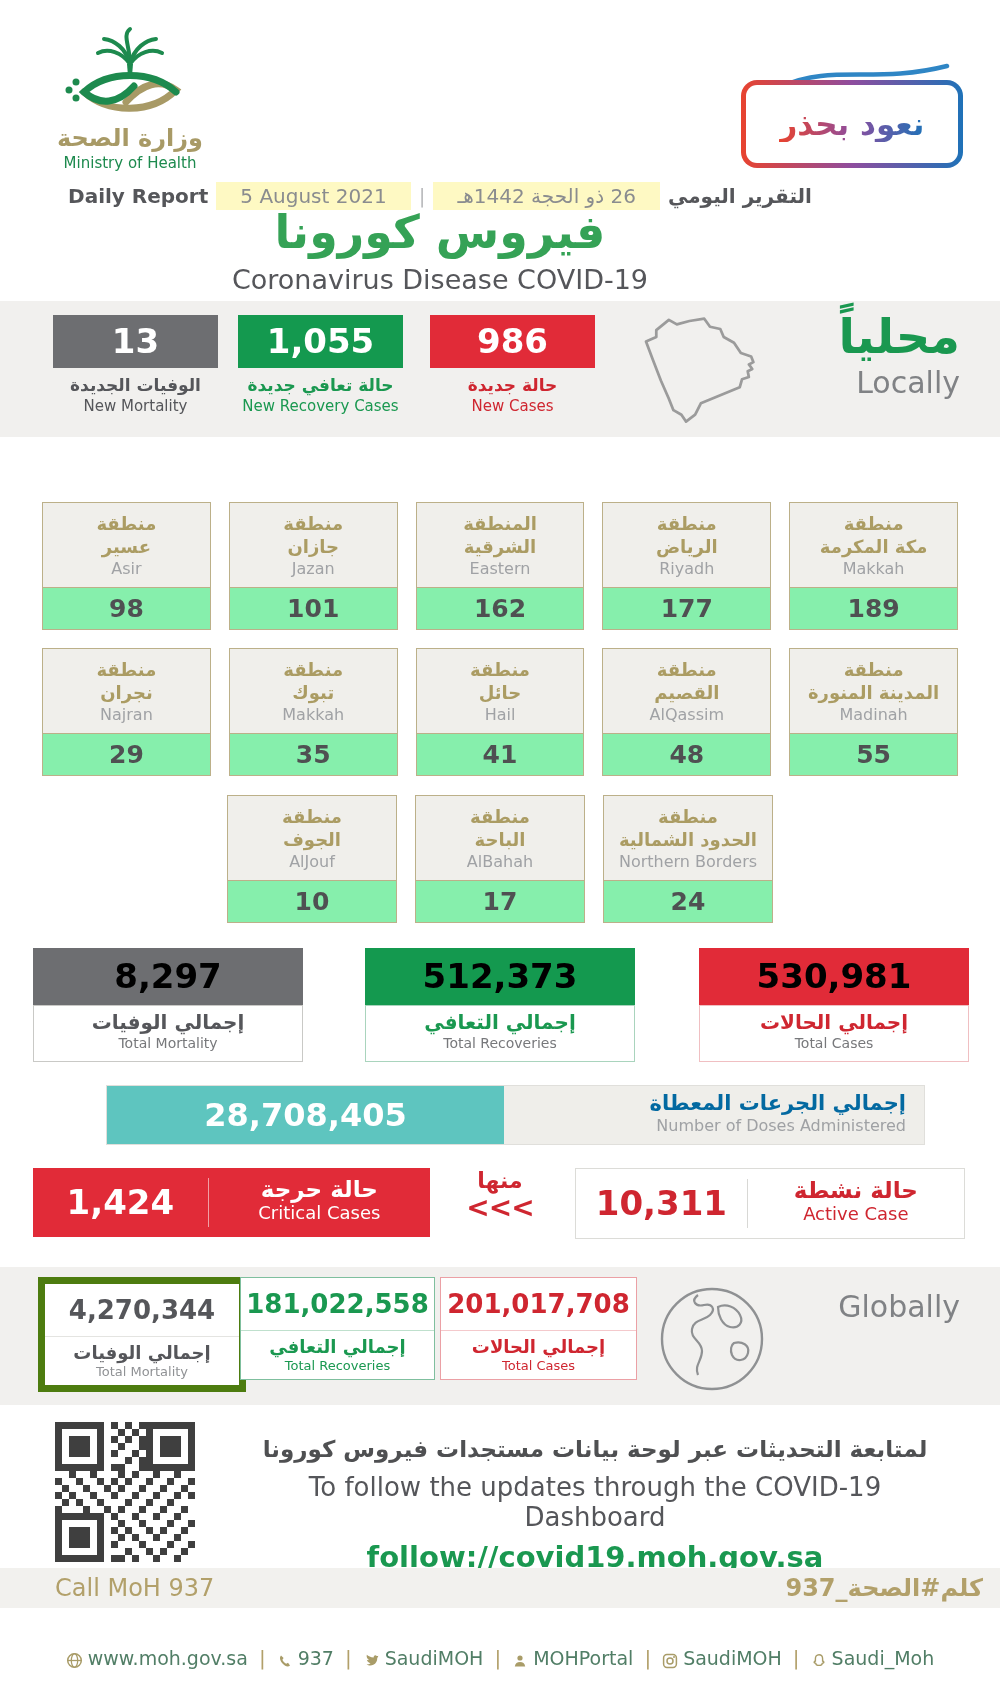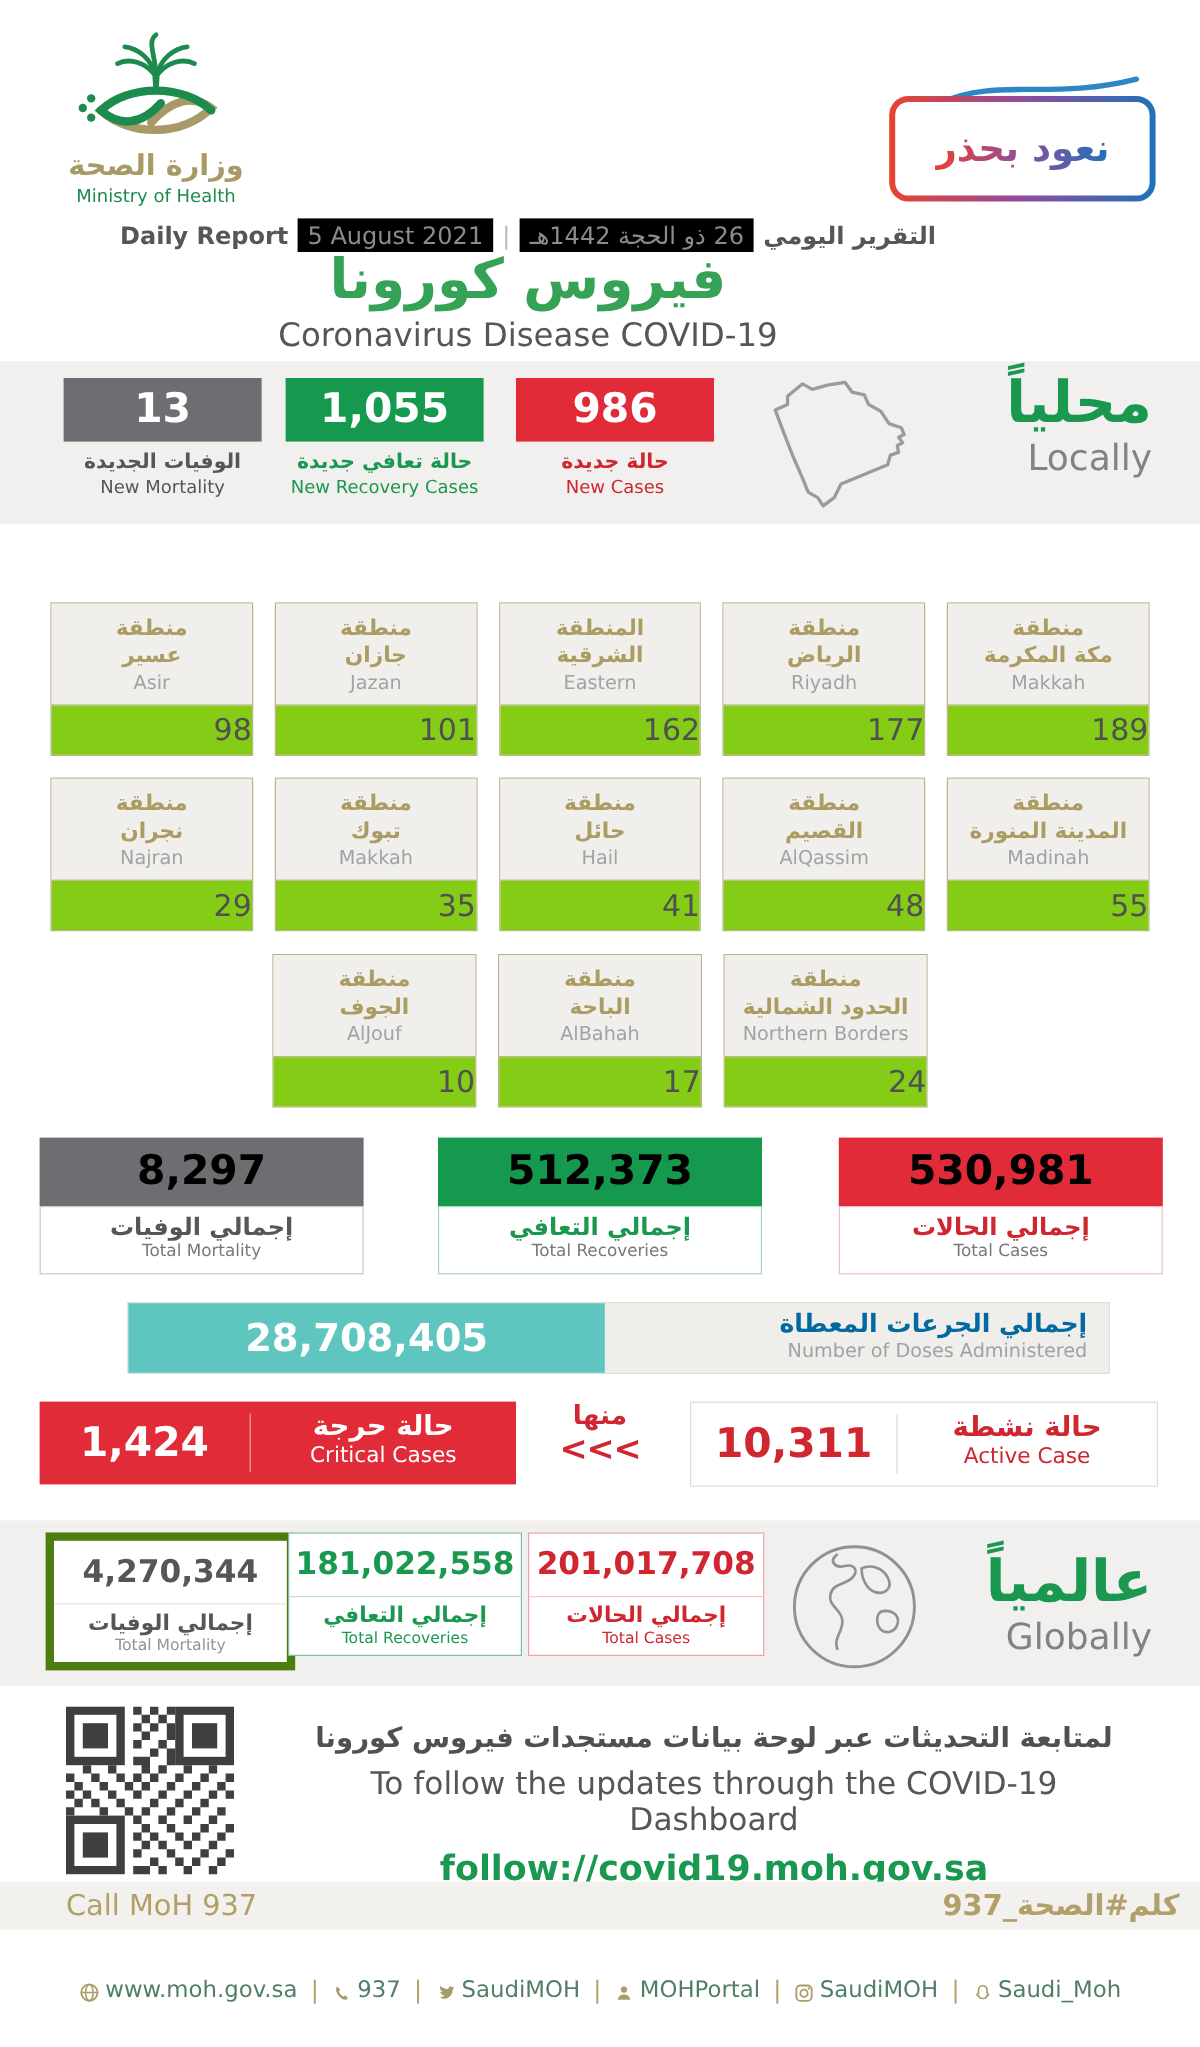--- a/index.html
+++ b/index.html
@@ -15,21 +15,21 @@
     background:linear-gradient(90deg,#e8432f,#8e4d9e,#1f72b8);padding:10px;}
   .badge-inner{position:absolute;left:5px;top:5px;right:5px;bottom:5px;background:#fff;border-radius:11px;
     display:flex;align-items:center;justify-content:center;}
   .badge-text{font-size:31px;font-weight:800;direction:rtl;
     background:linear-gradient(90deg,#e8432f,#8e4d9e,#1f72b8);
     -webkit-background-clip:text;background-clip:text;color:transparent;}
   .badge-swoosh{position:absolute;left:40px;top:0px;}
   .report-line{position:absolute;left:0;top:182px;width:880px;text-align:center;font-size:20px;color:#55565a;
     display:flex;justify-content:center;align-items:center;gap:8px;}
   .rl-bold{font-weight:bold;color:#55565a;}
-  .rl-chip{background:#000000;color:#8a8c8f;padding:2px 8px;}
+  .rl-chip{background:#fef9c3;color:#8a8c8f;padding:2px 24px;}
   .rl-sep{color:#b9bbbd;}
   .title-ar{position:absolute;left:0;top:205px;width:880px;text-align:center;font-size:46px;font-weight:800;
     color:#35a256;direction:rtl;}
   .title-en{position:absolute;left:0;top:264px;width:880px;text-align:center;font-size:27px;color:#55565a;}
 
   
   .band{position:absolute;left:0;width:1000px;background:#f1f0ee;}
   .band-locally{top:301px;height:136px;}
   .band-globally{top:1267px;height:138px;}
 
@@ -48,21 +48,21 @@
 
   
   .regions-row{position:absolute;left:42px;width:916px;display:flex;direction:rtl;gap:18px;}
   .row1{top:502px;} .row2{top:648px;} .row3{top:795px;justify-content:center;}
   .region-card{width:168px;border:1px solid #bcb089;background:#ffffff;}
   .rc-name{height:84px;background:#f0efeb;display:flex;flex-direction:column;justify-content:center;
     text-align:center;border-bottom:1px solid #bcb089;}
   .rc-ar{font-size:18px;font-weight:bold;color:#ab9c63;line-height:23px;direction:rtl;}
   .rc-ar span{display:block;}
   .rc-en{font-size:16px;color:#a0a2a5;line-height:21px;}
-  .rc-value{height:41px;line-height:41px;text-align:right;font-size:25px;font-weight:normal;color:#4f5052;background:#84cc16;}
+  .rc-value{height:41px;line-height:41px;text-align:center;font-size:25px;font-weight:bold;color:#4f5052;background:#86efac;}
 
   
   .total-group{position:absolute;width:270px;text-align:center;}
   .tg-mortality{left:33px;top:948px;} .tg-recoveries{left:365px;top:948px;} .tg-cases{left:699px;top:948px;}
   .total-box{height:57px;line-height:57px;color:#000000;font-size:34px;font-weight:bold;}
   .total-label{height:55px;background:#fff;border:1px solid #c9c9c6;}
   .tl-green{border-color:#a9d4bd;} .tl-red{border-color:#f0bfc2;}
   .tl-ar{font-size:20px;font-weight:bold;margin-top:4px;direction:rtl;}
   .tl-en{font-size:14px;color:#77787b;margin-top:1px;}
 
@@ -398,21 +398,20 @@
       <div class="gc-ar c-red">إجمالي الحالات</div>
       <div class="gc-en c-red">Total Cases</div>
     </div>
     <svg class="globe-icon" width="128" height="116" viewBox="0 0 128 116">
       <circle cx="64" cy="58" r="50" fill="none" stroke="#8f9193" stroke-width="2.4"></circle>
       <path d="M50,14 C42,20 48,26 56,24 C64,22 68,28 62,34 C56,40 46,38 44,48 C42,58 54,60 54,70 C54,80 46,84 50,94" fill="none" stroke="#8f9193" stroke-width="2.2"></path>
       <path d="M70,26 C78,22 88,26 92,34 C96,42 90,48 82,46 C74,44 70,34 70,26 Z" fill="none" stroke="#8f9193" stroke-width="2.2"></path>
       <path d="M86,62 C94,60 102,64 100,72 C98,80 88,82 84,74 C82,69 83,64 86,62 Z" fill="none" stroke="#8f9193" stroke-width="2.2"></path>
     </svg>
     <div class="glob-heading">
-      <div class="heading-ar">عالمياً</div>
       <div class="heading-en">Globally</div>
     </div>
   </div>
 
   <svg class="qr" width="140" height="140" viewBox="0 0 140 140">
     <rect x="0" y="0" width="140" height="140" fill="#ffffff"></rect>
     <g fill="#3f3f3f">
       <rect x="0" y="0" width="49" height="49"></rect>
         <rect x="91" y="0" width="49" height="49"></rect>
         <rect x="0" y="91" width="49" height="49"></rect>

